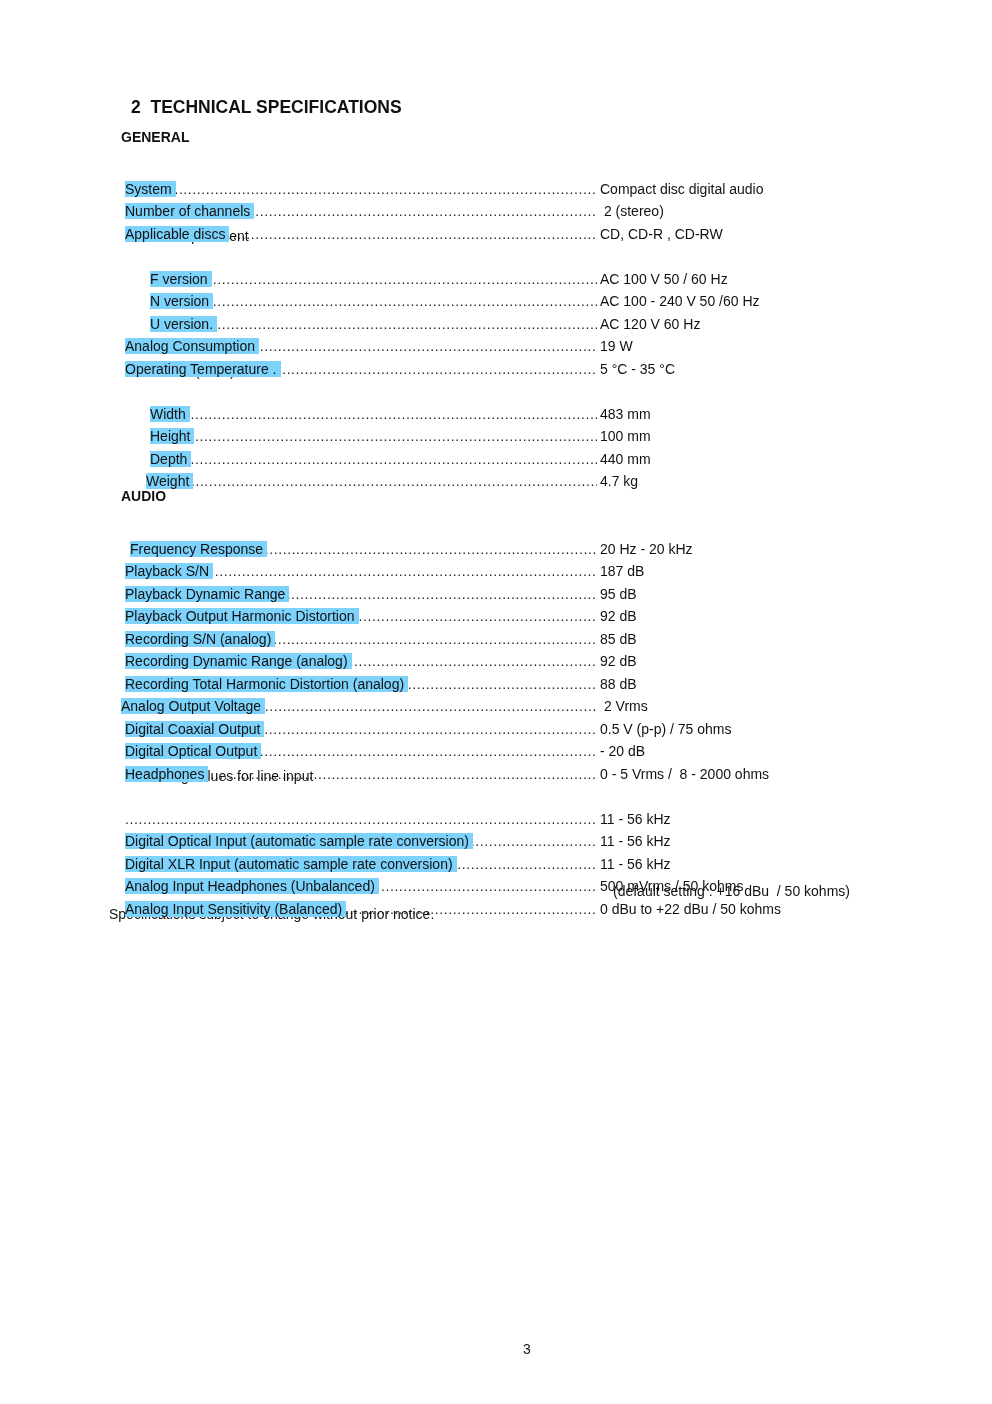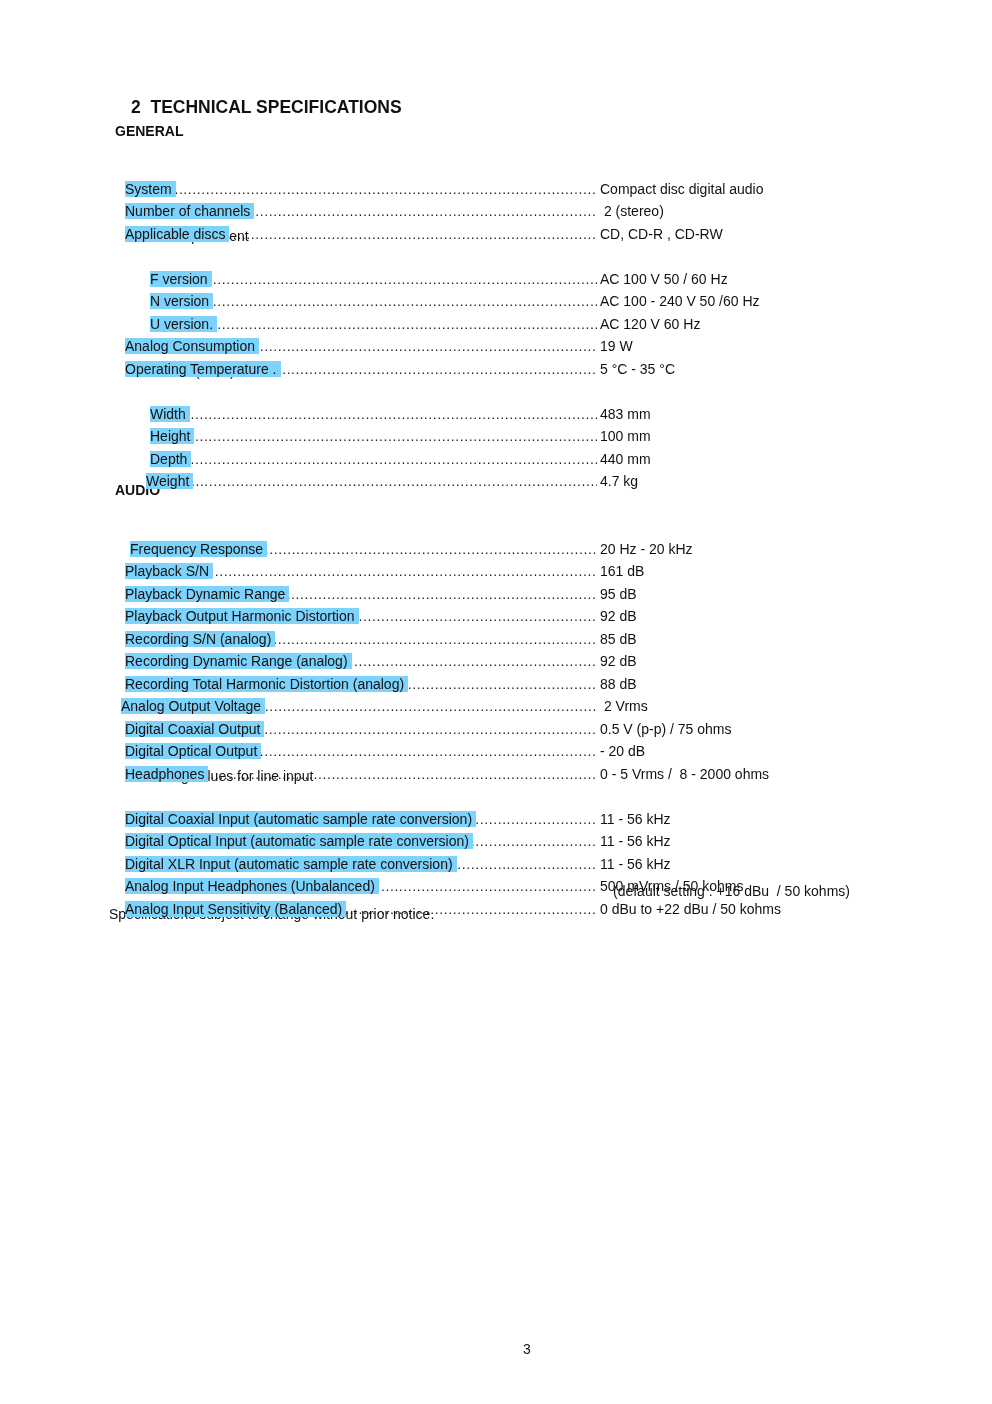--- a/index.html
+++ b/index.html
@@ -1,19 +1,19 @@
 <!DOCTYPE html>
 <html><head>
 <meta charset="utf-8">
 <style>
   html, body { margin: 0; padding: 0; background: #ffffff; }
   body { width: 992px; height: 1404px; position: relative; overflow: hidden;
          font-family: "Liberation Sans", sans-serif; color: #111111; }
   .page-title { position: absolute; left: 121px; top: 87px; font-size: 17.5px; font-weight: bold; margin: 10px; white-space: pre; }
-  .section-head { position: absolute; left: 109px; font-size: 14px; font-weight: bold; margin: 6px; }
+  .section-head { position: absolute; left: 109px; font-size: 14px; font-weight: bold; margin: 12px; }
   .row { position: absolute; left: 0; width: 992px; height: 20px; font-size: 14px; line-height: 20px; white-space: pre; }
   .row .lbl-wrap { position: absolute; left: 125px; width: 472px; height: 20px; overflow: hidden; white-space: nowrap; }
   .row.indent2 .lbl-wrap { left: 150px; width: 447px; }
   .row.indent1b .lbl-wrap { left: 146px; width: 451px; }
   .row.indent0b .lbl-wrap { left: 121px; width: 476px; }
   .row.indent-fr .lbl-wrap { left: 130px; width: 467px; }
   .lbl-wrap .lbl { background: #7dd3fc; padding-right: 4px; position: relative; z-index: 1; }
   .lbl-wrap .dots { position: absolute; left: 0; right: 0; top: 0; overflow: hidden; white-space: nowrap; letter-spacing: 0.6px; color: #222; }
   .row .val { position: absolute; left: 600px; }
   .row .lbl-only { position: absolute; left: 125px; }
@@ -84,21 +84,21 @@
 </div>
 
 <h2 class="section-head" style="top:476px">AUDIO</h2>
 
 <div class="row indent-fr" style="top:499px">
   <div class="lbl-wrap"><span class="dots">........................................................................................................................................................................................................</span><span class="lbl">Frequency Response</span></div>
   <span class="val">20 Hz - 20 kHz</span>
 </div>
 <div class="row" style="top:521px">
   <div class="lbl-wrap"><span class="dots">........................................................................................................................................................................................................</span><span class="lbl">Playback S/N</span></div>
-  <span class="val">161 dB</span>
+  <span class="val">187 dB</span>
 </div>
 <div class="row" style="top:544px">
   <div class="lbl-wrap"><span class="dots">........................................................................................................................................................................................................</span><span class="lbl">Playback Dynamic Range</span></div>
   <span class="val">95 dB</span>
 </div>
 <div class="row" style="top:566px">
   <div class="lbl-wrap"><span class="dots">........................................................................................................................................................................................................</span><span class="lbl">Playback Output Harmonic Distortion</span></div>
   <span class="val">92 dB</span>
 </div>
 <div class="row" style="top:589px">
@@ -126,21 +126,21 @@
   <span class="val">- 20 dB</span>
 </div>
 <div class="row" style="top:724px">
   <div class="lbl-wrap"><span class="dots">........................................................................................................................................................................................................</span><span class="lbl">Headphones</span></div>
   <span class="val">0 - 5 Vrms /  8 - 2000 ohms</span>
 </div>
 <div class="row" style="top:746px">
   <span class="lbl-only">Recording values for line input</span>
 </div>
 <div class="row" style="top:769px">
-  <div class="lbl-wrap"><span class="dots">........................................................................................................................................................................................................</span><span class="lbl">Digital Coaxial Input (automatic sample rate conversion)</span></div>
+  <div class="lbl-wrap"><span class="dots">........................................................................................................................................................................................................</span></div>
   <span class="val">11 - 56 kHz</span>
 </div>
 <div class="row" style="top:791px">
   <div class="lbl-wrap"><span class="dots">........................................................................................................................................................................................................</span><span class="lbl">Digital Optical Input (automatic sample rate conversion)</span></div>
   <span class="val">11 - 56 kHz</span>
 </div>
 <div class="row" style="top:814px">
   <div class="lbl-wrap"><span class="dots">........................................................................................................................................................................................................</span><span class="lbl">Digital XLR Input (automatic sample rate conversion)</span></div>
   <span class="val">11 - 56 kHz</span>
 </div>

